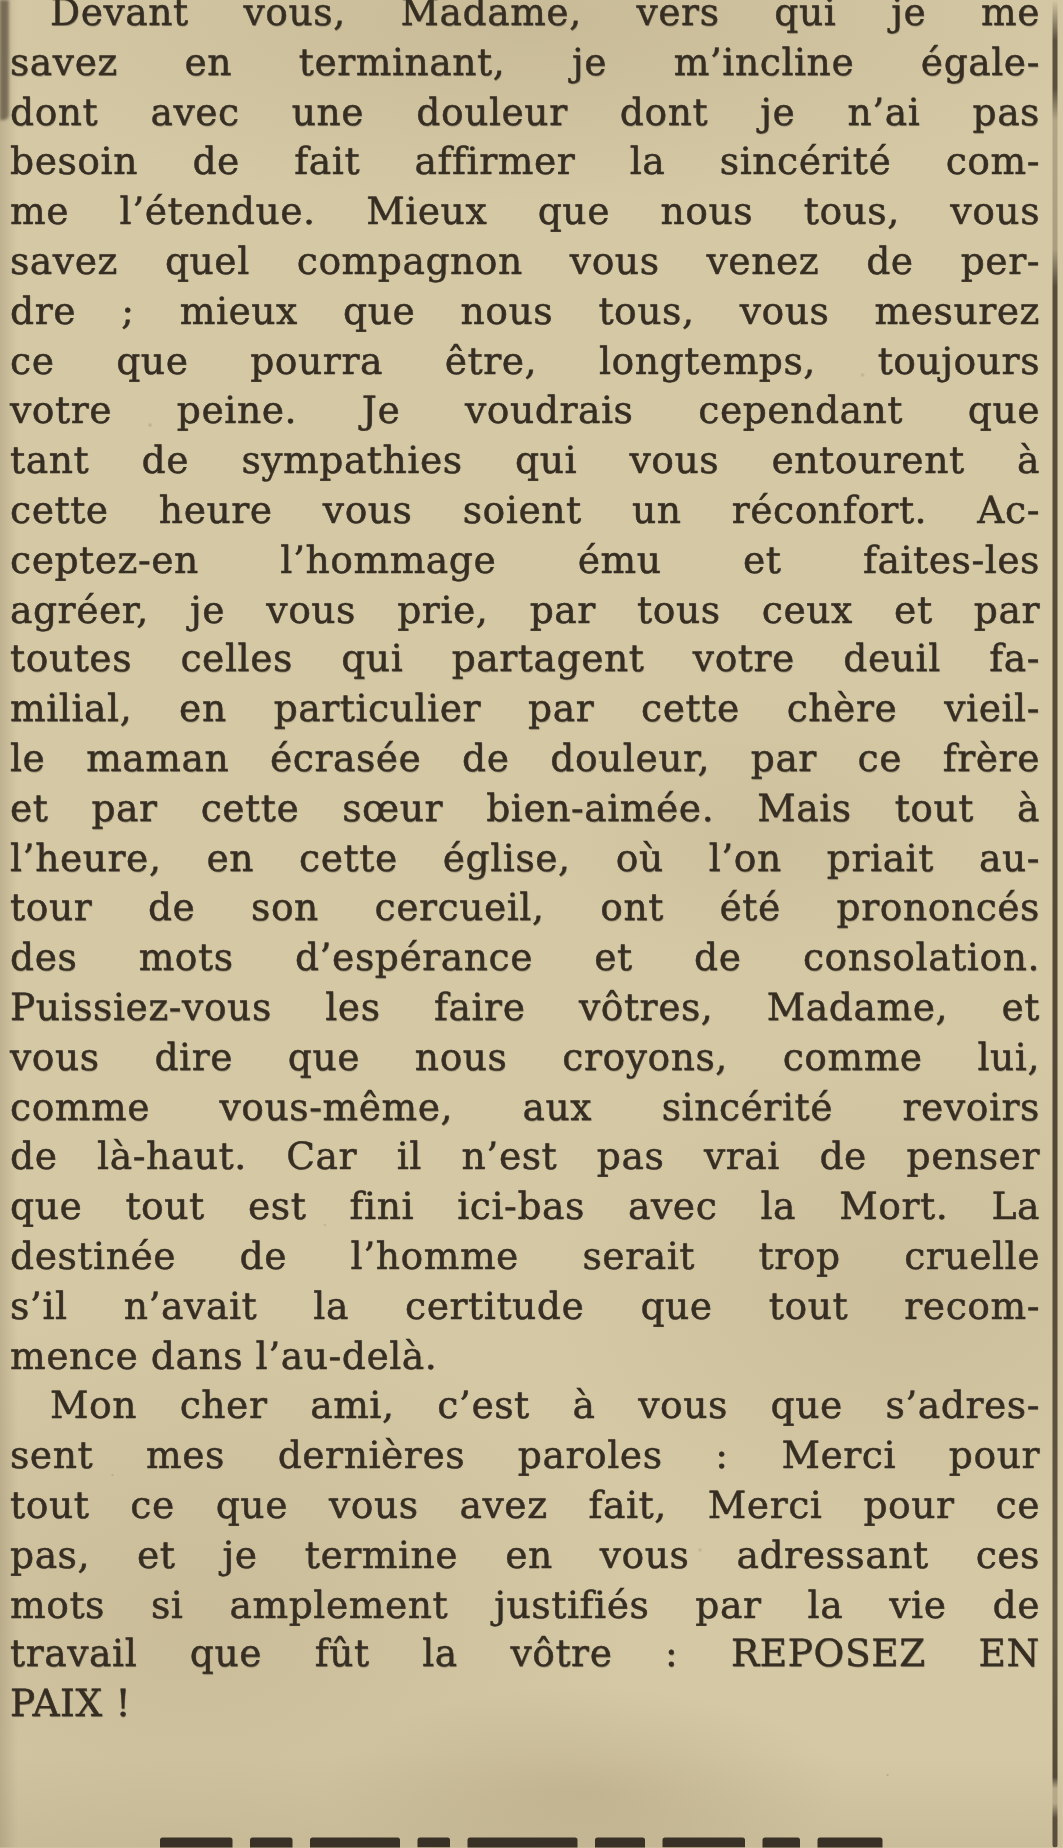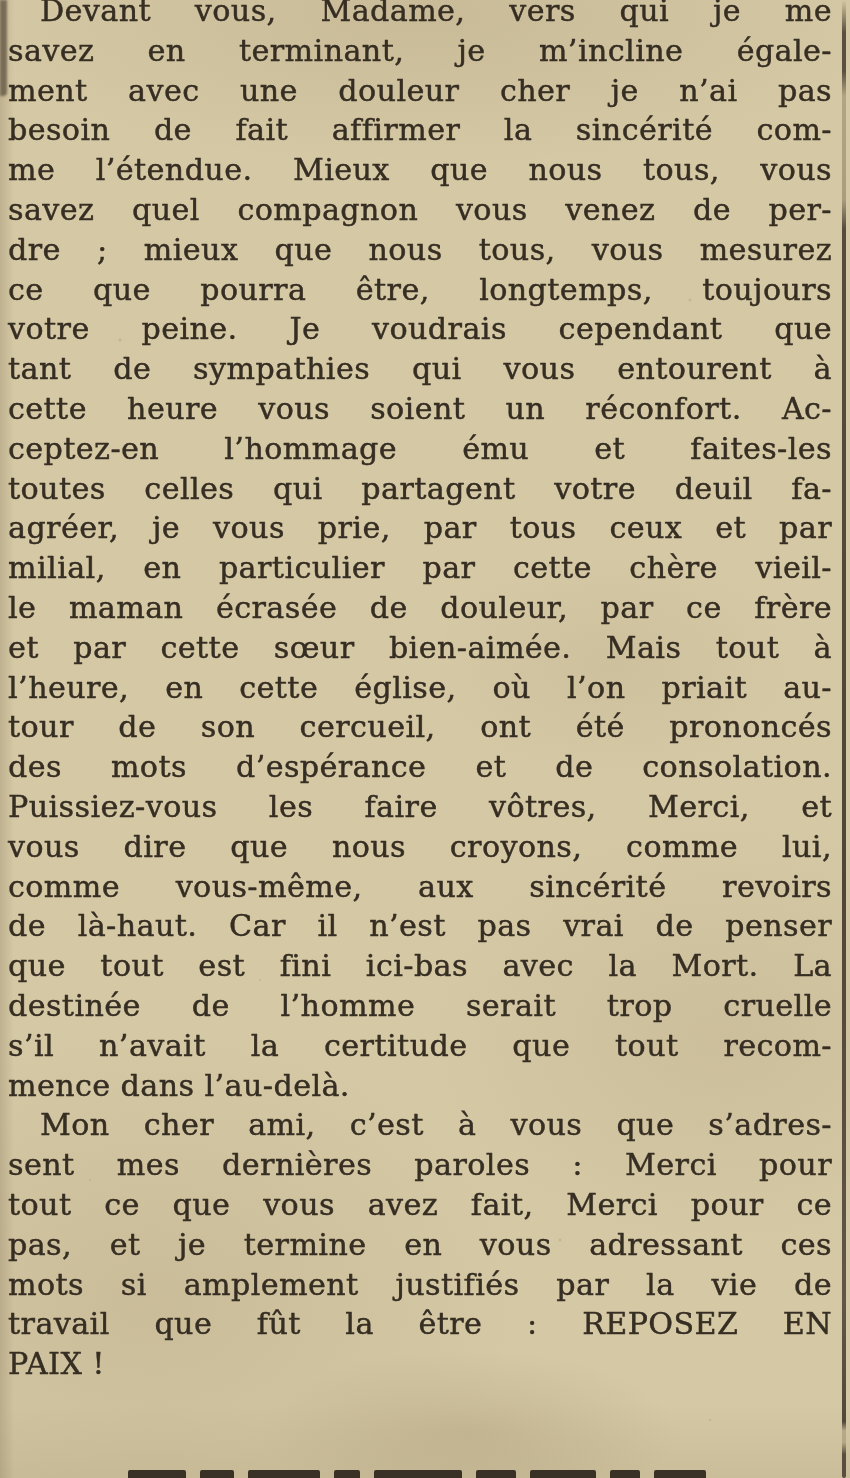--- a/index.html
+++ b/index.html
@@ -126,52 +126,52 @@
 </head>
 <body>
 
 <div class="paper-grain"></div>
 
 <div class="edge-artifact-topleft"></div>
 
 <div class="column-text">
     <div class="line indent">Devant vous, Madame, vers qui je me</div>
     <div class="line">savez en terminant, je m’incline égale-</div>
-    <div class="line">ment avec une douleur cher je n’ai pas</div>
+    <div class="line">dont avec une douleur dont je n’ai pas</div>
     <div class="line">besoin de fait affirmer la sincérité com-</div>
     <div class="line">me l’étendue. Mieux que nous tous, vous</div>
     <div class="line">savez quel compagnon vous venez de per-</div>
     <div class="line">dre ; mieux que nous tous, vous mesurez</div>
     <div class="line">ce que pourra être, longtemps, toujours</div>
     <div class="line">votre peine. Je voudrais cependant que</div>
     <div class="line">tant de sympathies qui vous entourent à</div>
     <div class="line">cette heure vous soient un réconfort. Ac-</div>
     <div class="line">ceptez-en l’hommage ému et faites-les</div>
+    <div class="line">agréer, je vous prie, par tous ceux et par</div>
     <div class="line">toutes celles qui partagent votre deuil fa-</div>
-    <div class="line">agréer, je vous prie, par tous ceux et par</div>
     <div class="line">milial, en particulier par cette chère vieil-</div>
     <div class="line">le maman écrasée de douleur, par ce frère</div>
     <div class="line">et par cette sœur bien-aimée. Mais tout à</div>
     <div class="line">l’heure, en cette église, où l’on priait au-</div>
     <div class="line">tour de son cercueil, ont été prononcés</div>
     <div class="line">des mots d’espérance et de consolation.</div>
-    <div class="line">Puissiez-vous les faire vôtres, Merci, et</div>
+    <div class="line">Puissiez-vous les faire vôtres, Madame, et</div>
     <div class="line">vous dire que nous croyons, comme lui,</div>
     <div class="line">comme vous-même, aux sincérité revoirs</div>
     <div class="line">de là-haut. Car il n’est pas vrai de penser</div>
     <div class="line">que tout est fini ici-bas avec la Mort. La</div>
     <div class="line">destinée de l’homme serait trop cruelle</div>
     <div class="line">s’il n’avait la certitude que tout recom-</div>
     <div class="line last">mence dans l’au-delà.</div>
     <div class="line indent">Mon cher ami, c’est à vous que s’adres-</div>
     <div class="line">sent mes dernières paroles : Merci pour</div>
     <div class="line">tout ce que vous avez fait, Merci pour ce</div>
     <div class="line">pas, et je termine en vous adressant ces</div>
     <div class="line">mots si amplement justifiés par la vie de</div>
-    <div class="line">travail que fût la être : REPOSEZ EN</div>
+    <div class="line">travail que fût la vôtre : REPOSEZ EN</div>
     <div class="line last">PAIX !</div>
   </div>
 
 <div class="column-rule"></div>
 
 <div class="cutoff-fragment">
   <span class="frag f1"></span>
   <span class="frag f2"></span>
   <span class="frag f3"></span>
   <span class="frag f4"></span>

